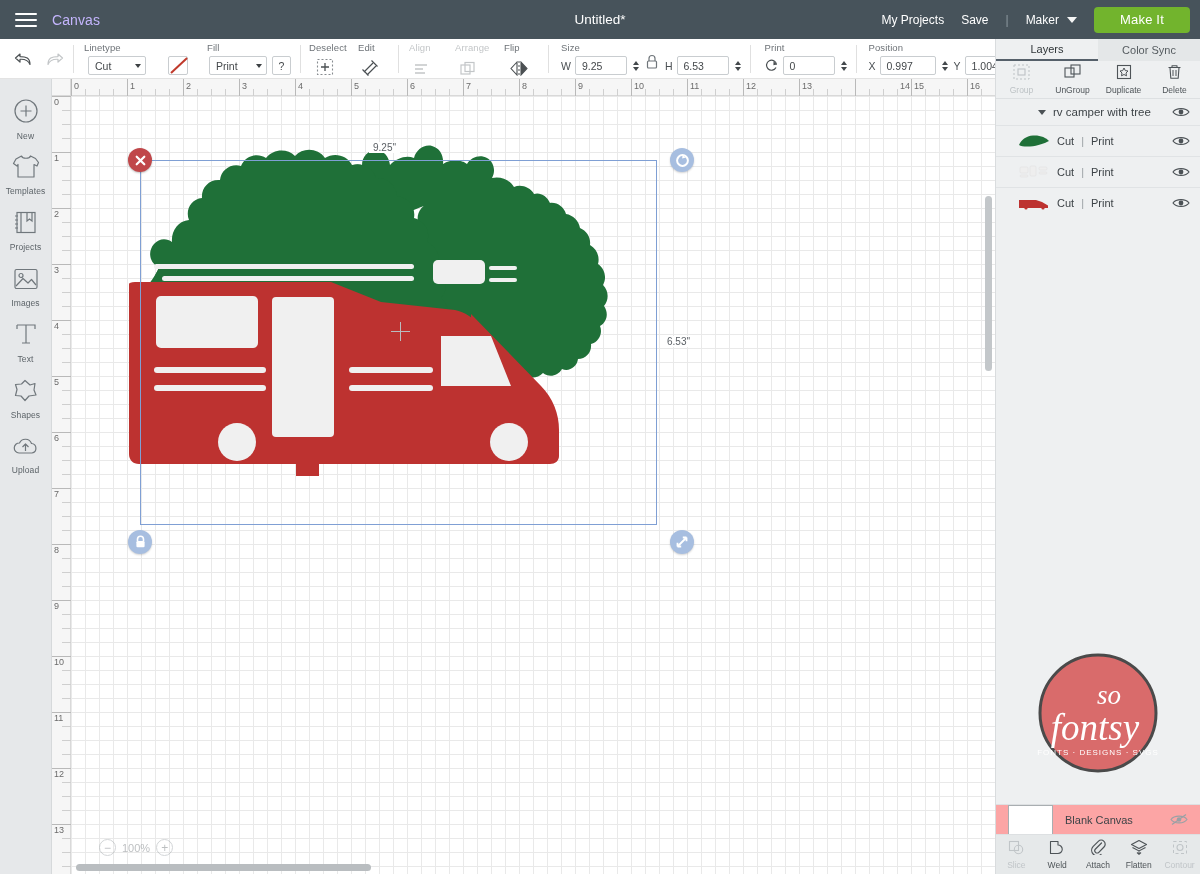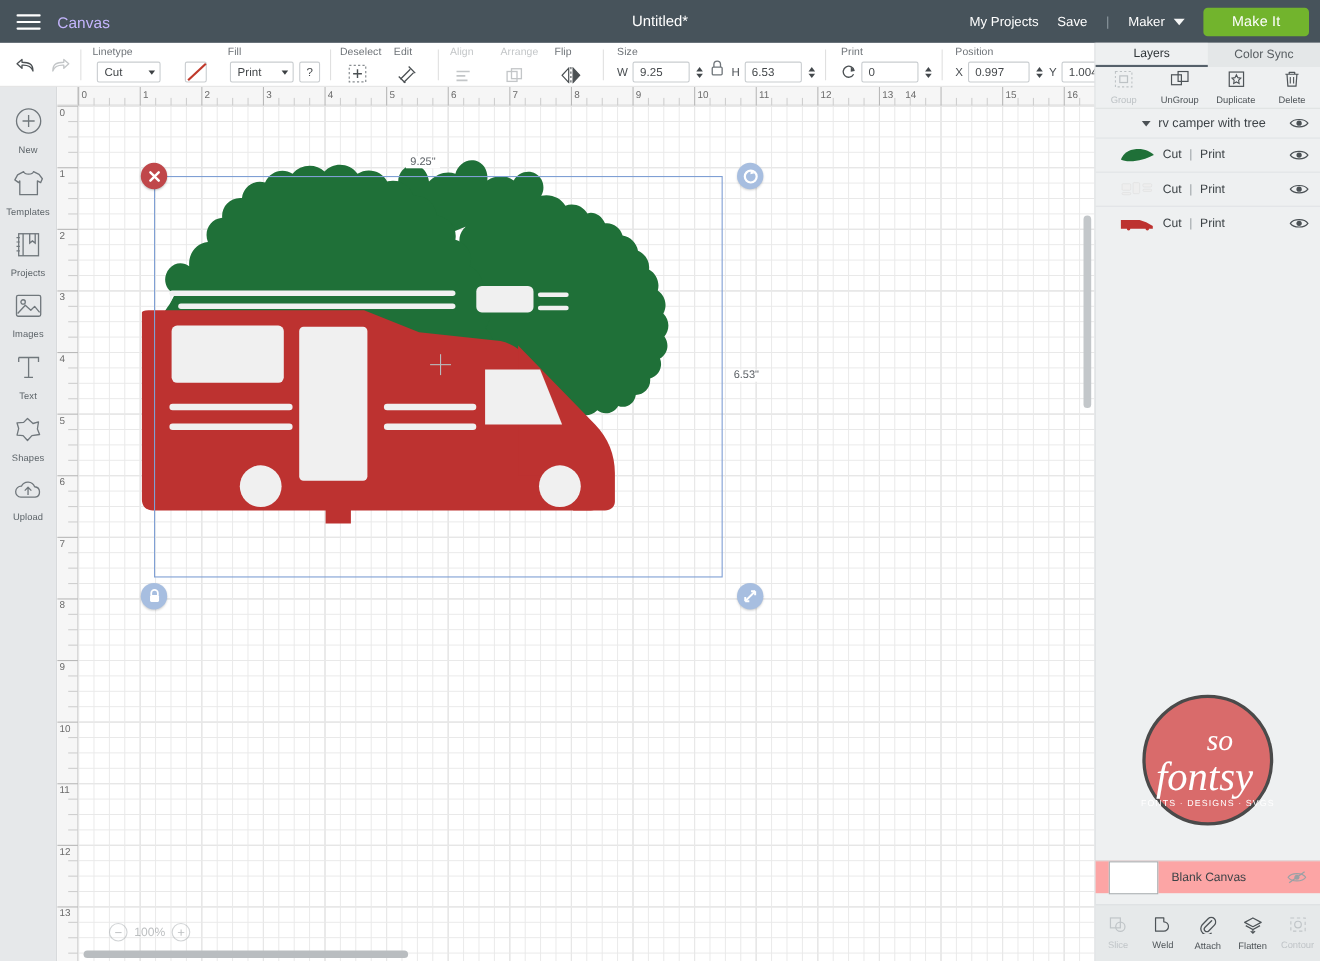--- a/index.html
+++ b/index.html
@@ -174,21 +174,21 @@
   .ltype { font-size: 11px; color: #3d4347; }
   .ldiv { font-size: 11px; color: #9aa0a4; }
   .eye { margin-left: auto; cursor: pointer; color: #4b5155; line-height: 0; }
   .eye.off { color: #9ba1a5; }
   .logo-wrap { margin-top: auto; display: flex; justify-content: center;
     padding-bottom: 30px; }
   .canvasrow { display: flex; align-items: center; gap: 12px; height: 30px;
     padding: 0 12px; background: #fca5a5; border-top: 1px solid #dde0e2; }
   .canvasrow .prev { width: 45px; height: 30px; background: #fff; border: 1px solid #a9aeb1; }
   .canvasrow .ctext { font-size: 11px; color: #3d4347; }
-  .rbottom { display: flex; height: 52px; background: #e6e9ea; border-top: 1px solid #dde0e2; margin-top: 10px; }
+  .rbottom { display: flex; height: 40px; background: #e6e9ea; border-top: 1px solid #dde0e2; }
   .rbitem { flex: 1; display: flex; flex-direction: column; align-items: center;
     justify-content: center; gap: 1px; cursor: pointer; color: #4e5458; }
   .rbitem .lbl { font-size: 8.5px; }
   .rbitem.disabled, .rbitem.disabled .lbl { color: #c0c5c8; }
 </style>
 </head>
 <body>
 
 <div id="app">
 
@@ -645,21 +645,21 @@
         <div class="ticklbl" style="left: 675px;">12</div>
         <div class="tickmin" style="left: 686px;"></div>
         <div class="tickmin" style="left: 700px;"></div>
         <div class="tickmin" style="left: 714px;"></div>
         <div class="tickmaj" style="left: 728px;"></div>
         <div class="ticklbl" style="left: 731px;">13</div>
         <div class="tickmin" style="left: 742px;"></div>
         <div class="tickmin" style="left: 756px;"></div>
         <div class="tickmin" style="left: 770px;"></div>
         <div class="tickmaj" style="left: 784px;"></div>
-        <div class="ticklbl" style="left: 752px;">14</div>
+        <div class="ticklbl" style="left: 829px;">14</div>
         <div class="tickmin" style="left: 798px;"></div>
         <div class="tickmin" style="left: 812px;"></div>
         <div class="tickmin" style="left: 826px;"></div>
         <div class="tickmaj" style="left: 840px;"></div>
         <div class="ticklbl" style="left: 843px;">15</div>
         <div class="tickmin" style="left: 854px;"></div>
         <div class="tickmin" style="left: 868px;"></div>
         <div class="tickmin" style="left: 882px;"></div>
         <div class="tickmaj" style="left: 896px;"></div>
         <div class="ticklbl" style="left: 899px;">16</div>

